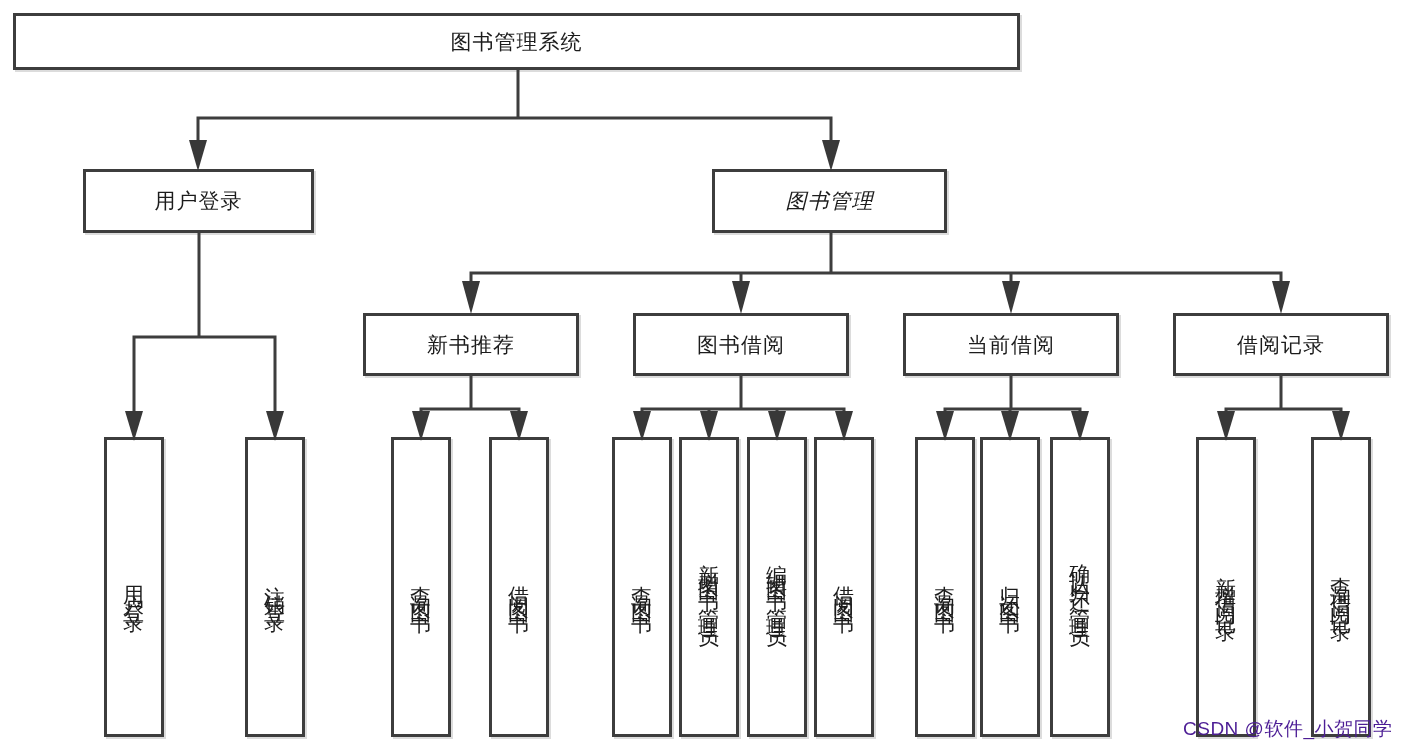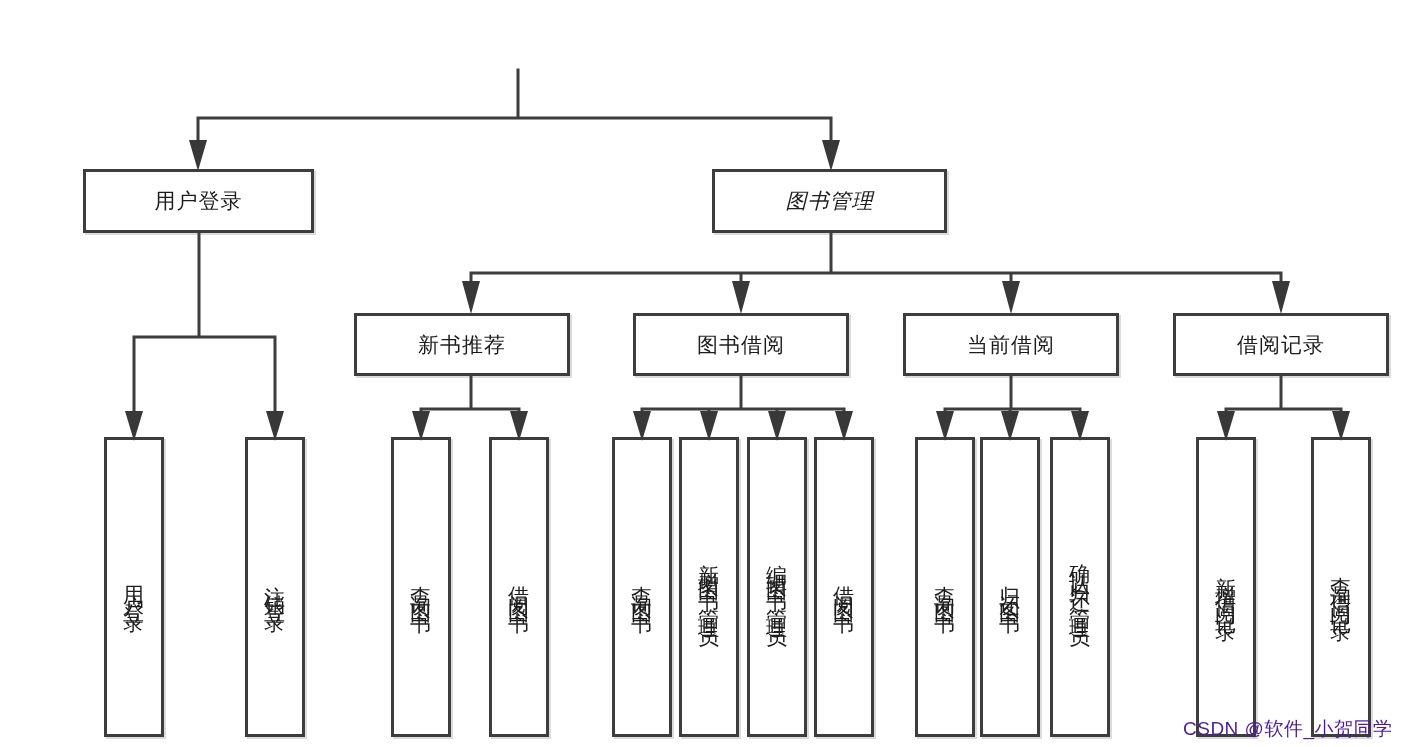--- a/index.html
+++ b/index.html
@@ -116,29 +116,32 @@
       <polygon points="1001,411 1019,411 1010,441"></polygon>
       <polygon points="1071,411 1089,411 1080,441"></polygon>
     </g>
     <g>
       <path d="M1281 376 V409 M1226 409 H1341 M1226 409 V413 M1341 409 V413"></path>
       <polygon points="1217,411 1235,411 1226,441"></polygon>
       <polygon points="1332,411 1350,411 1341,441"></polygon>
     </g>
   </svg>
 
+  <div class="node hbox" style="left:13px; top:13px; width:1007px; height:57px;">
+    <span>图书管理系统</span>
+  </div>
 
   <div class="node hbox lvl2" style="left:83px; width:231px;">
     <span>用户登录</span>
   </div>
   <div class="node hbox lvl2" style="left:712px; width:235px;font-style:italic;">
     <span>图书管理</span>
   </div>
 
-  <div class="node hbox lvl3" style="left:354px;justify-content:center;">
+  <div class="node hbox lvl3" style="left:363px;justify-content:center;">
     <span>新书推荐</span>
   </div>
   <div class="node hbox lvl3" style="left:633px;">
     <span>图书借阅</span>
   </div>
   <div class="node hbox lvl3" style="left:903px;">
     <span>当前借阅</span>
   </div>
   <div class="node hbox lvl3" style="left:1173px;">
     <span>借阅记录</span>

